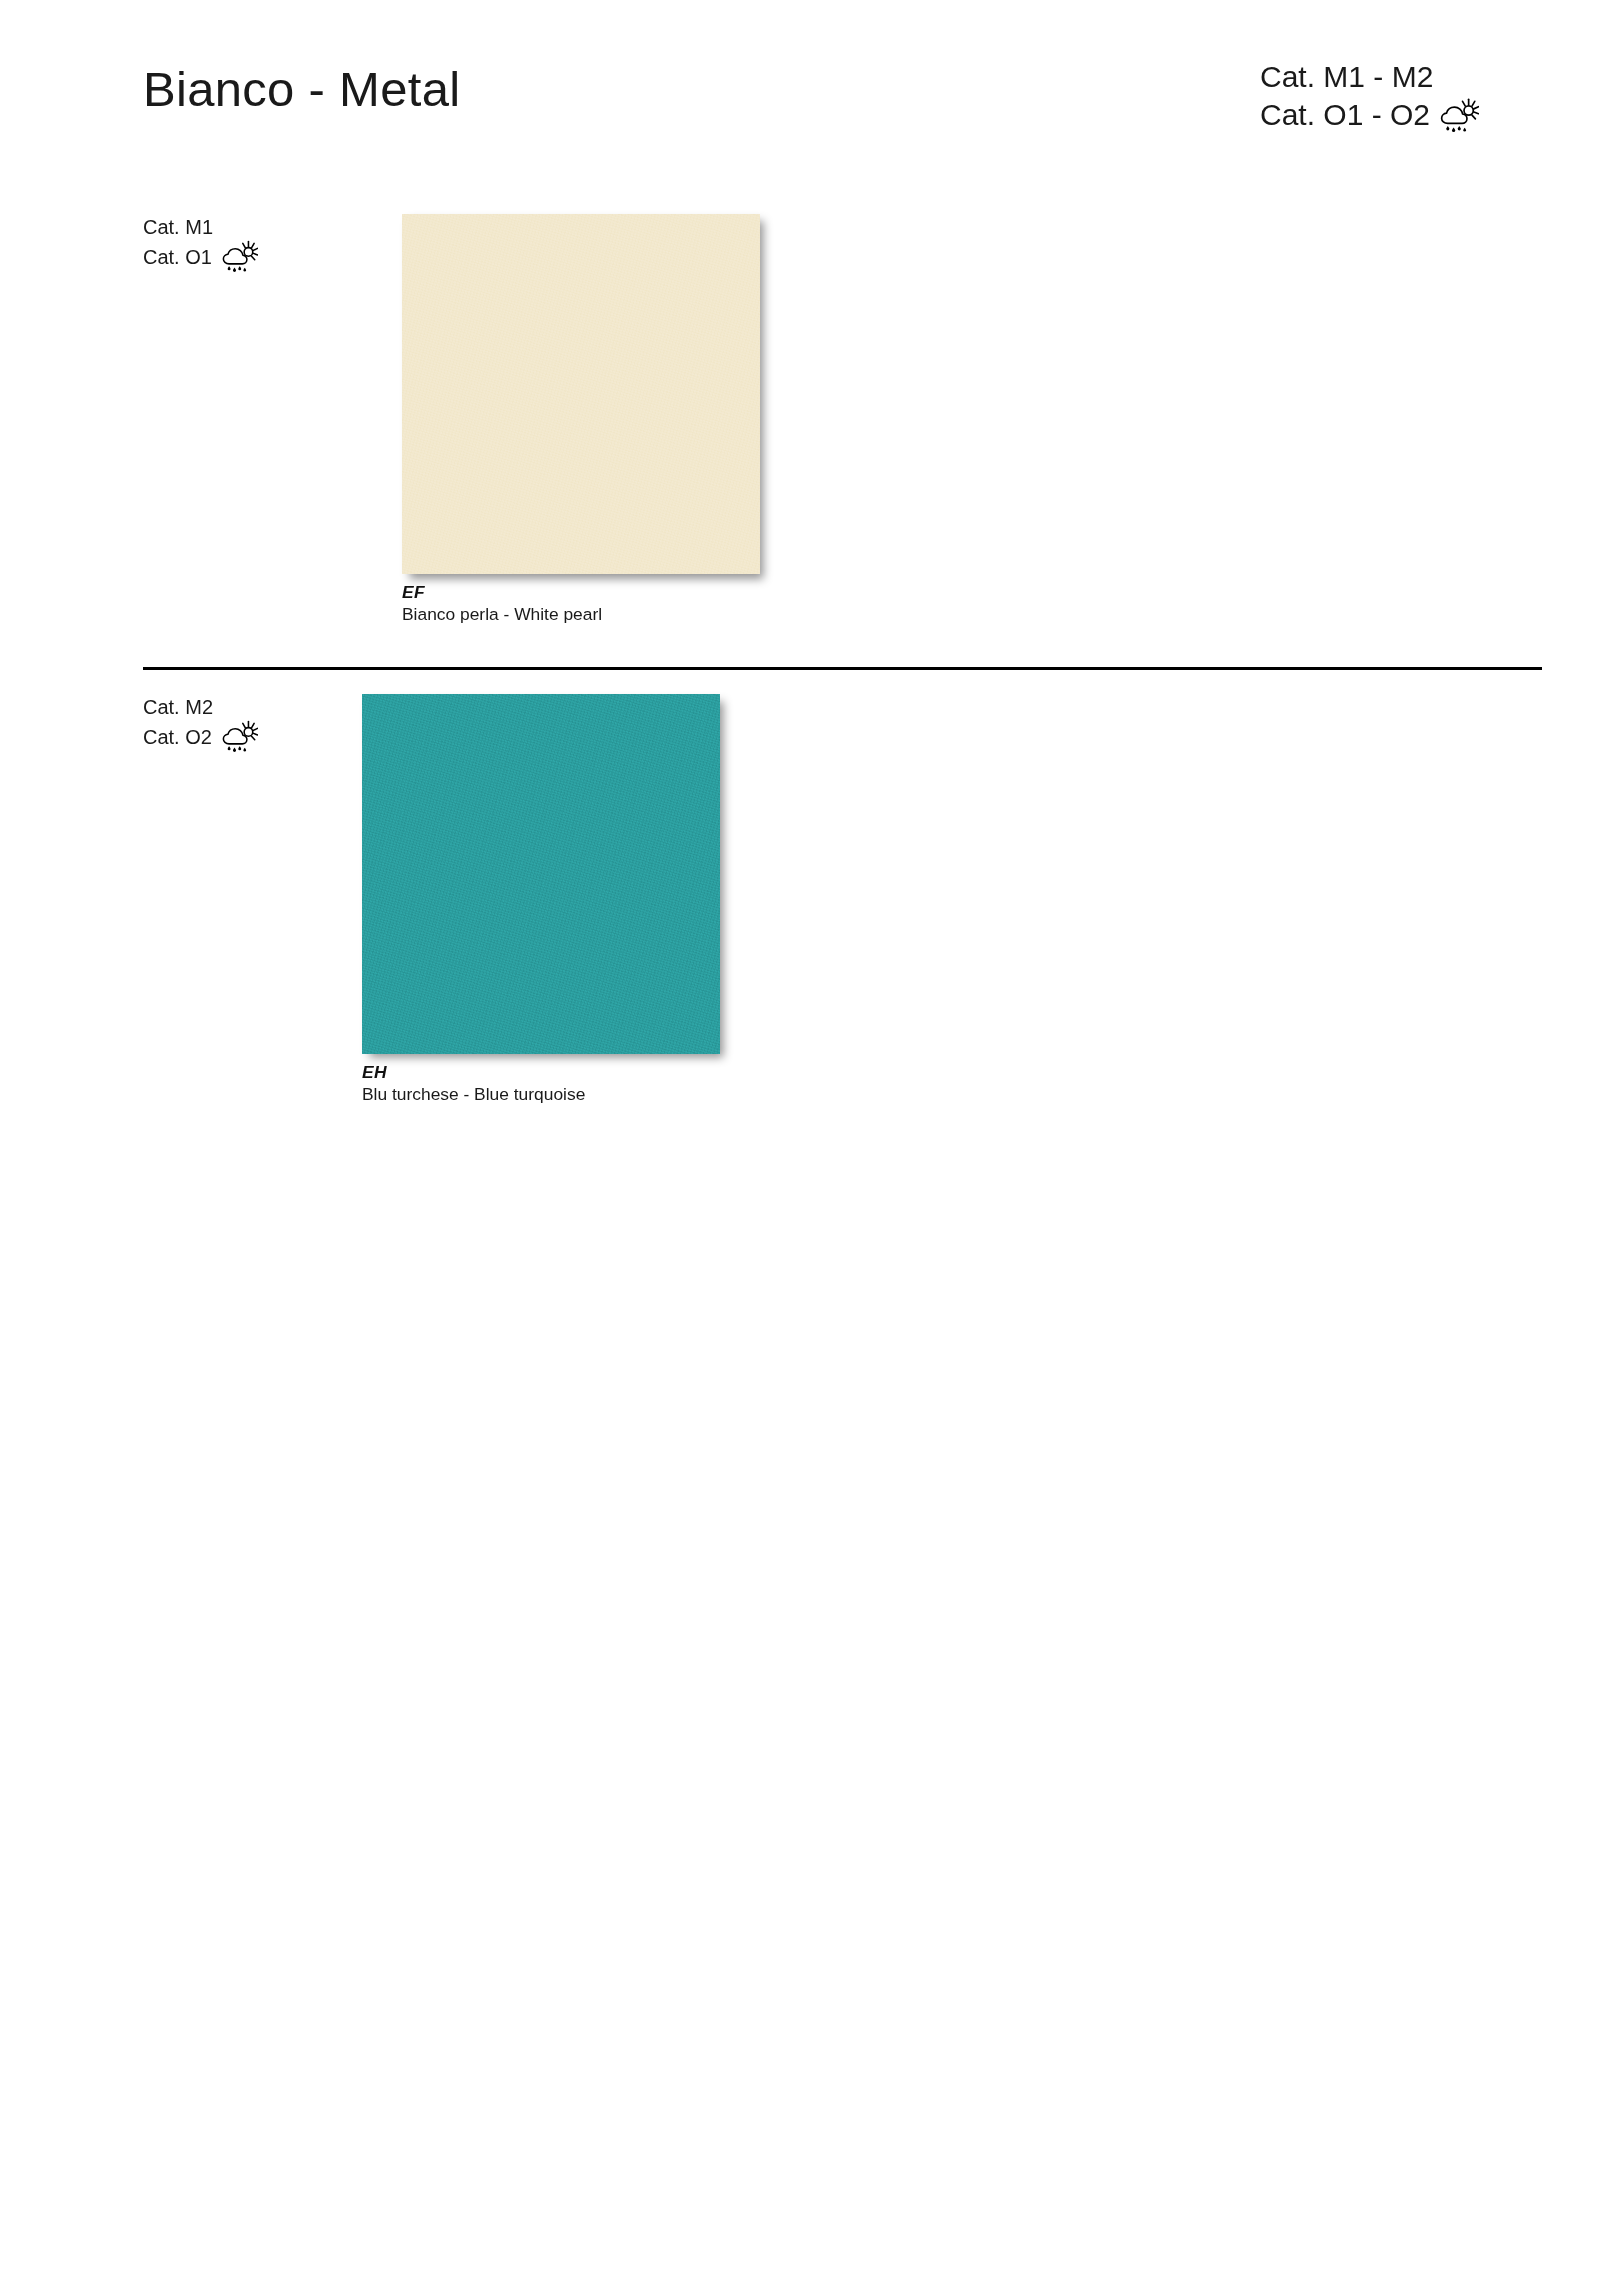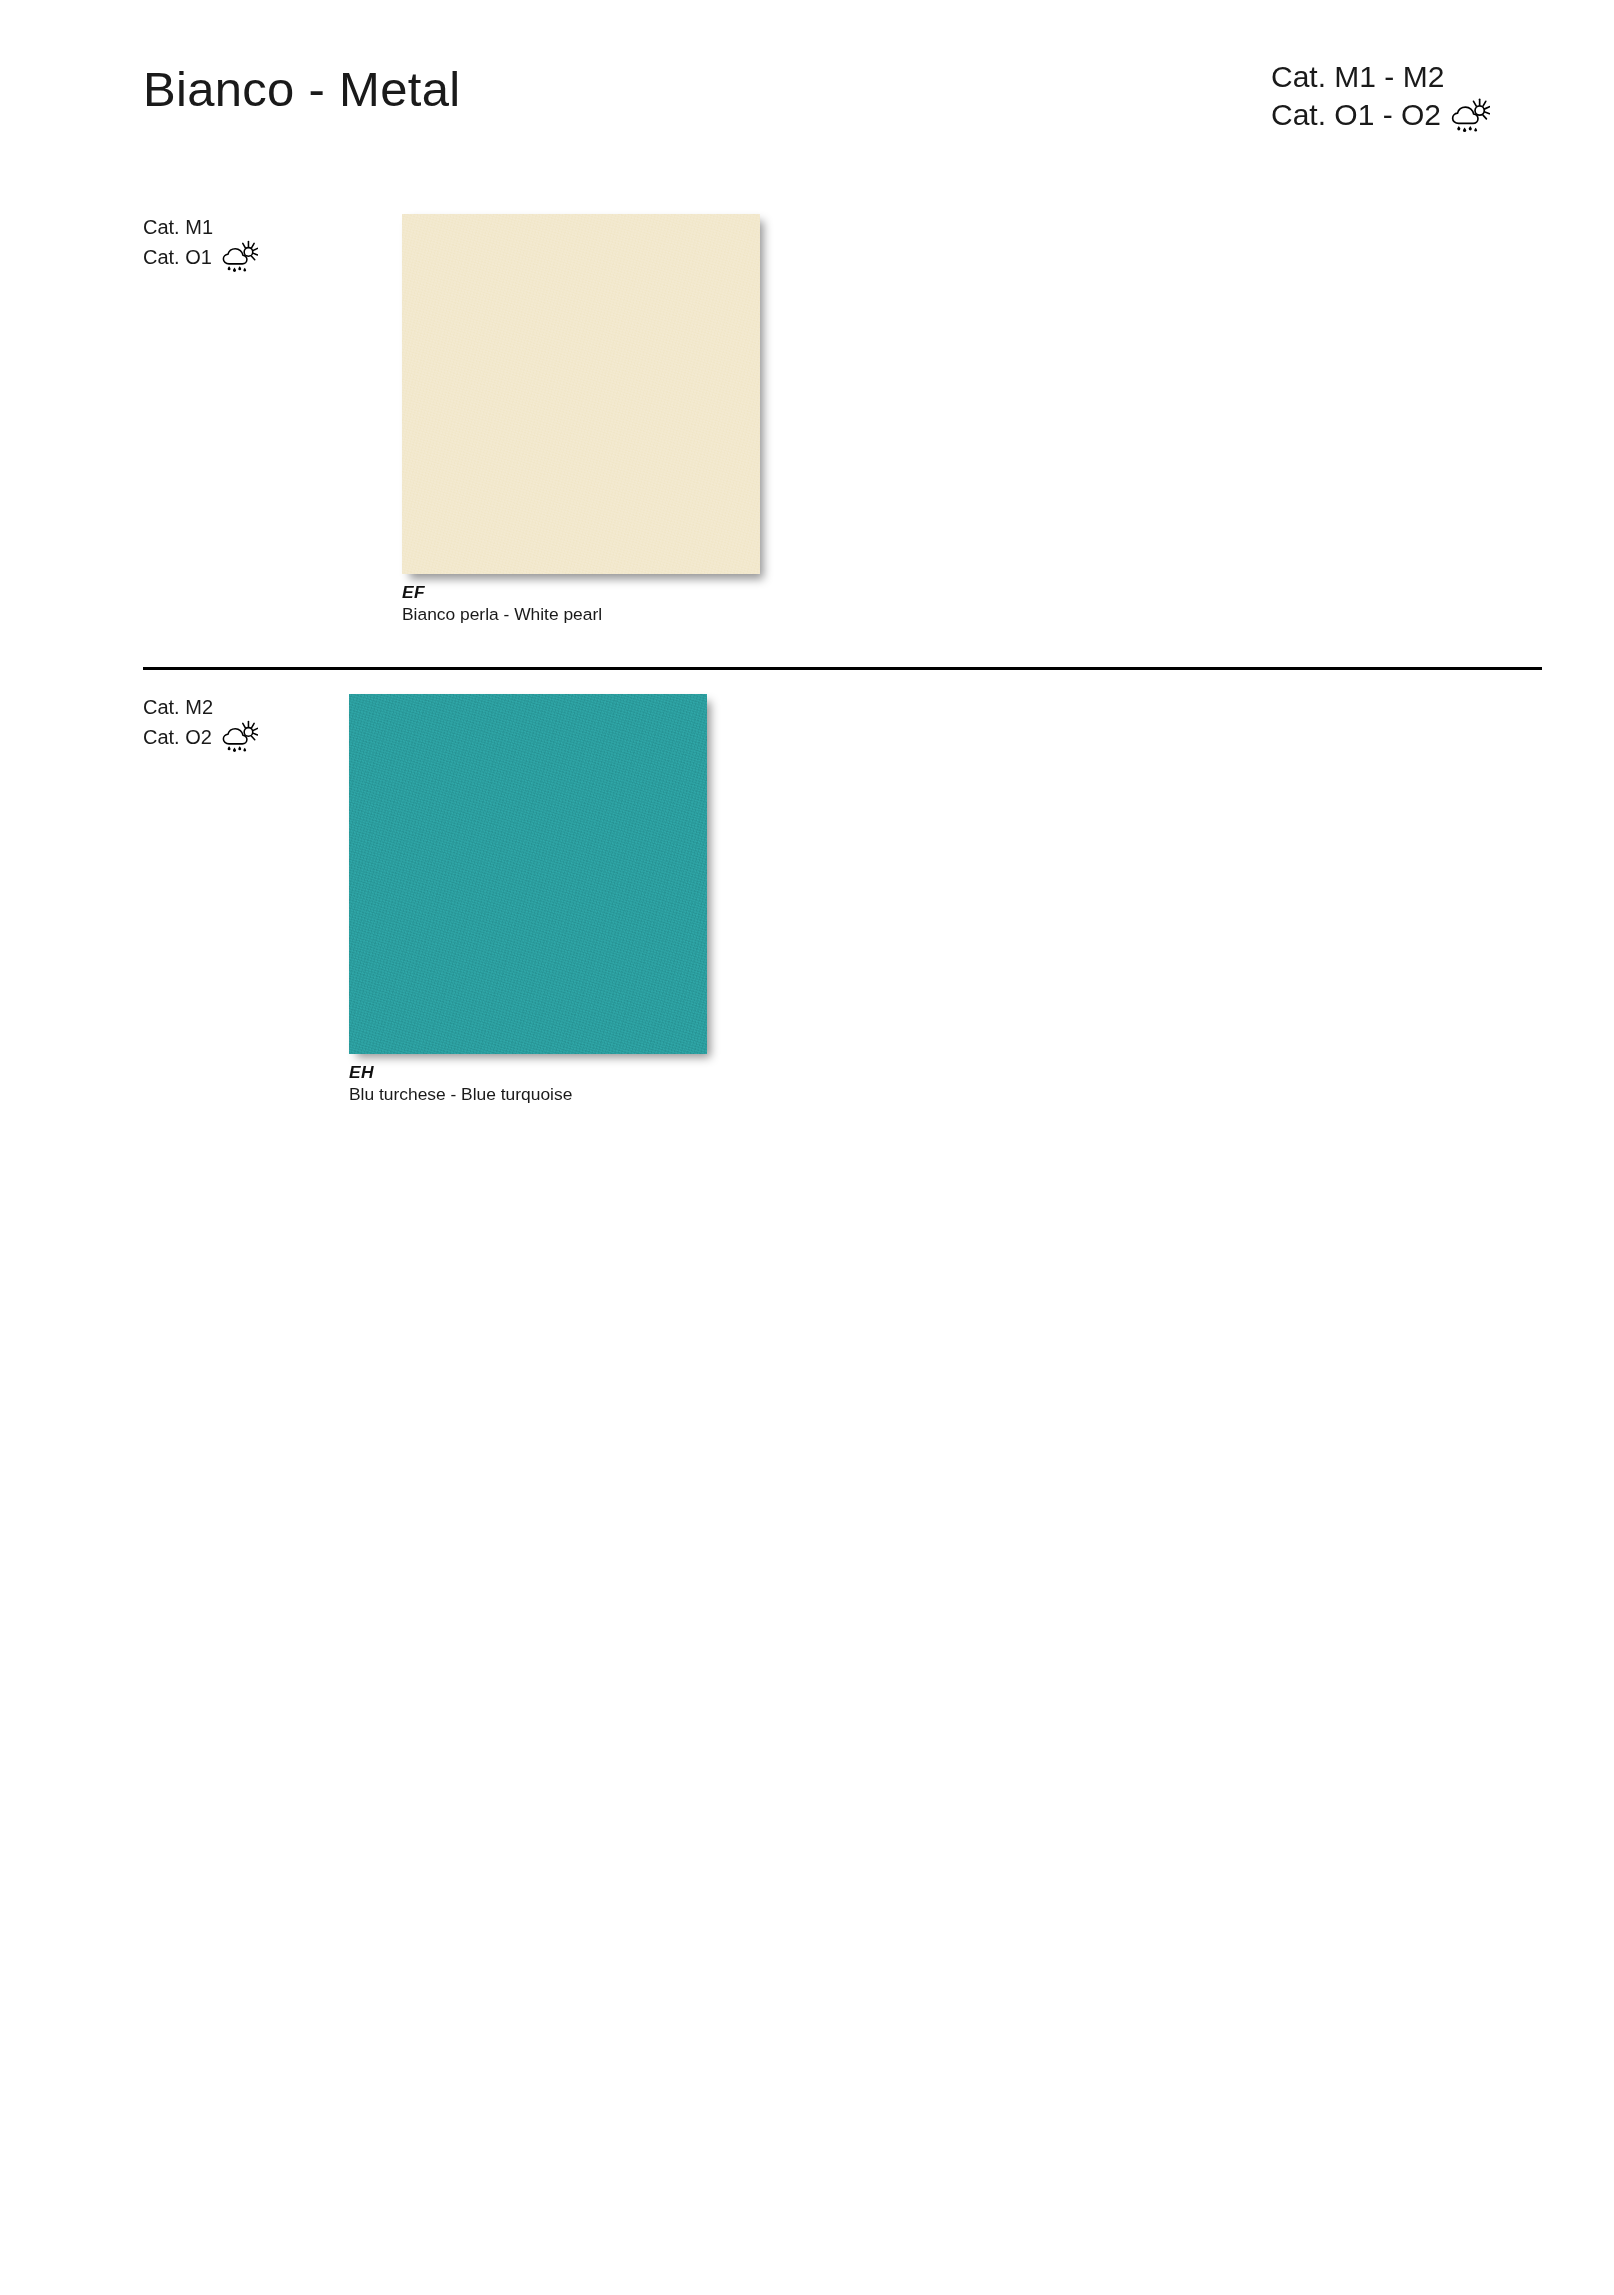--- a/index.html
+++ b/index.html
@@ -30,21 +30,21 @@
     top: 61px;
     font-size: 49px;
     font-weight: 300;
     letter-spacing: 0.3px;
     color: #1a1a1a;
     white-space: nowrap;
   }
 
   .header-cats {
     position: absolute;
-    right: 72px;
+    right: 83px;
     top: 58px;
     text-align: left;
     width: 271px;
   }
 
   .header-cat-line {
     display: flex;
     align-items: center;
     font-size: 30px;
     font-weight: 300;
@@ -251,21 +251,21 @@
               <path d="M13.6 43.6 c-1.5 2.1 -2.4 3.4 -2.4 4.4 a2.4 2.4 0 0 0 4.8 0 c0 -1 -0.9 -2.3 -2.4 -4.4 z" fill="#000" stroke="none"></path>
               <path d="M22.6 45.8 c-1.6 2.2 -2.5 3.6 -2.5 4.7 a2.5 2.5 0 0 0 5 0 c0 -1.1 -0.9 -2.5 -2.5 -4.7 z" fill="#000" stroke="none"></path>
               <path d="M31.4 43.6 c-1.5 2.1 -2.4 3.4 -2.4 4.4 a2.4 2.4 0 0 0 4.8 0 c0 -1 -0.9 -2.3 -2.4 -4.4 z" fill="#000" stroke="none"></path>
               <path d="M39.8 46.2 c-1.3 1.8 -2.1 3 -2.1 3.9 a2.1 2.1 0 0 0 4.2 0 c0 -0.9 -0.8 -2.1 -2.1 -3.9 z" fill="#000" stroke="none"></path>
             </g>
           </svg>
         </span>
       </div>
     </div>
 
-    <div class="swatch-group" style="left:349px; top:0; ">
+    <div class="swatch-group" style="left:362px; top:0; ">
       <div class="swatch-item">
         <div class="swatch-chip" id="chip-1-0" style="background-color: rgb(42, 155, 156);"></div>
         <div class="swatch-code">EH</div>
         <div class="swatch-name">Blu turchese - Blue turquoise</div>
       </div>
     </div>
   </div>
 
   <div class="footer">
 

